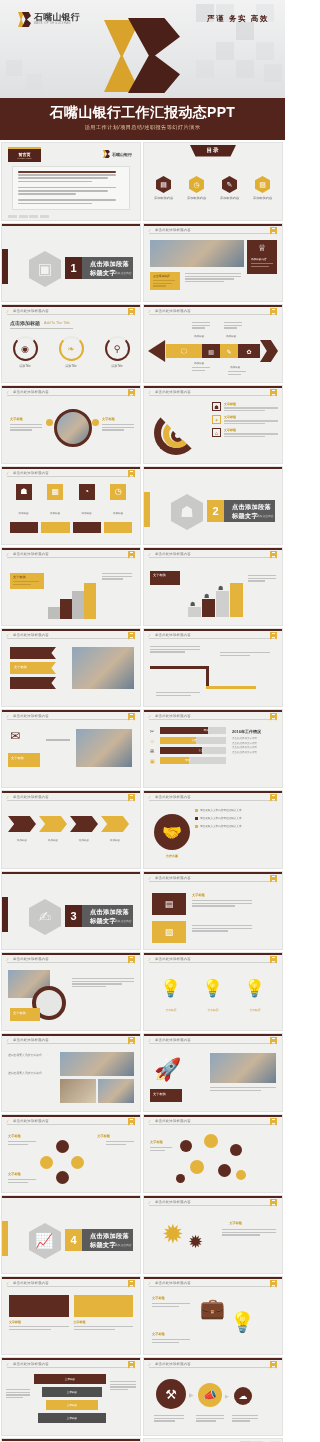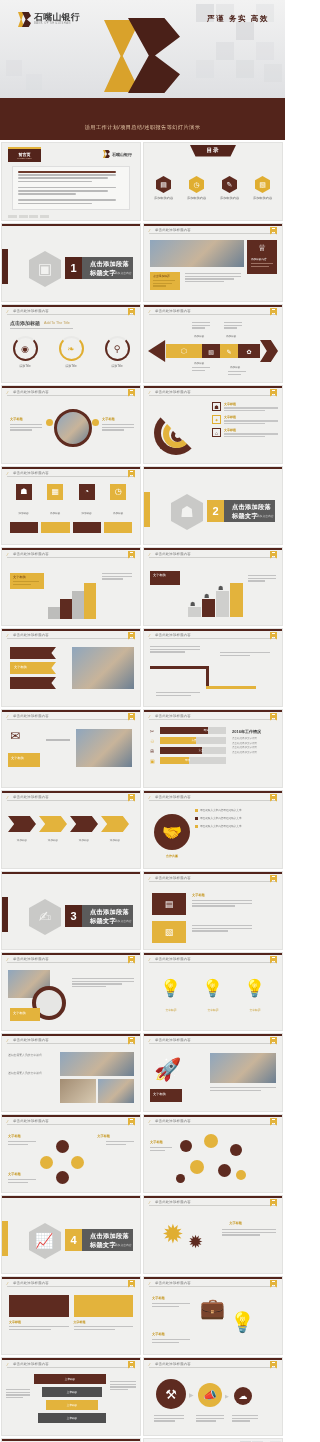--- a/index.html
+++ b/index.html
@@ -156,20 +156,21 @@
     </div>
 
     <div class="slogan">严谨  务实  高效</div>
 
     <div class="bigmark">
         <i class="ga"></i>
         <i class="gb"></i>
       </div>
 
     <div class="hero-band"></div>
+    <div class="hero-title">石嘴山银行工作汇报动态PPT</div>
     <div class="hero-sub">适用工作计划/项目总结/述职报告等幻灯片演示</div>
   </div>
 
   <div class="grid">
 
     <div class="thumb">
       <div class="body" style="top:0">
         <div class="s-tag">
           <b>前言页</b>
           <span>Preface Page</span>

